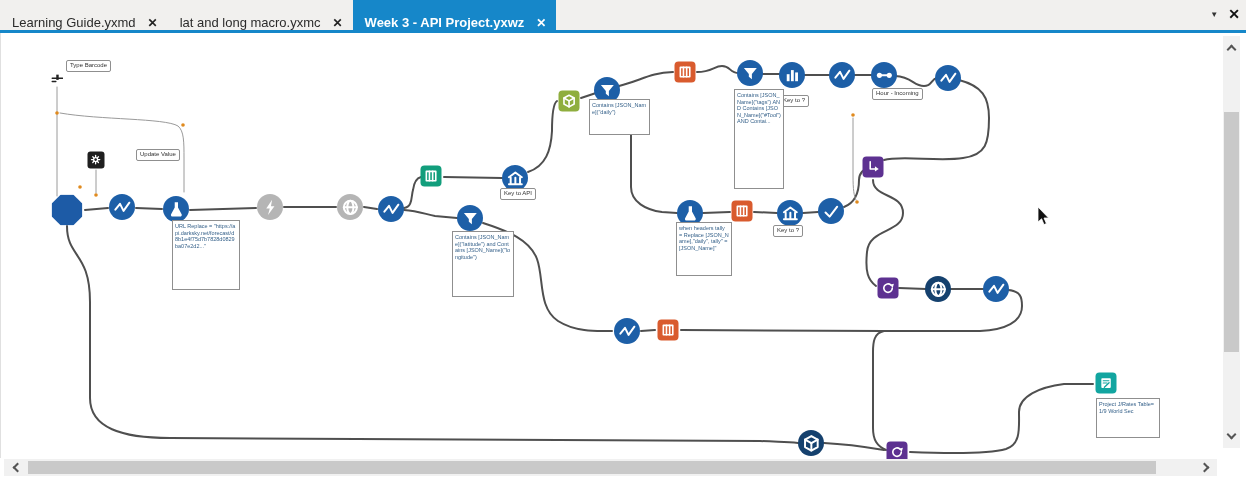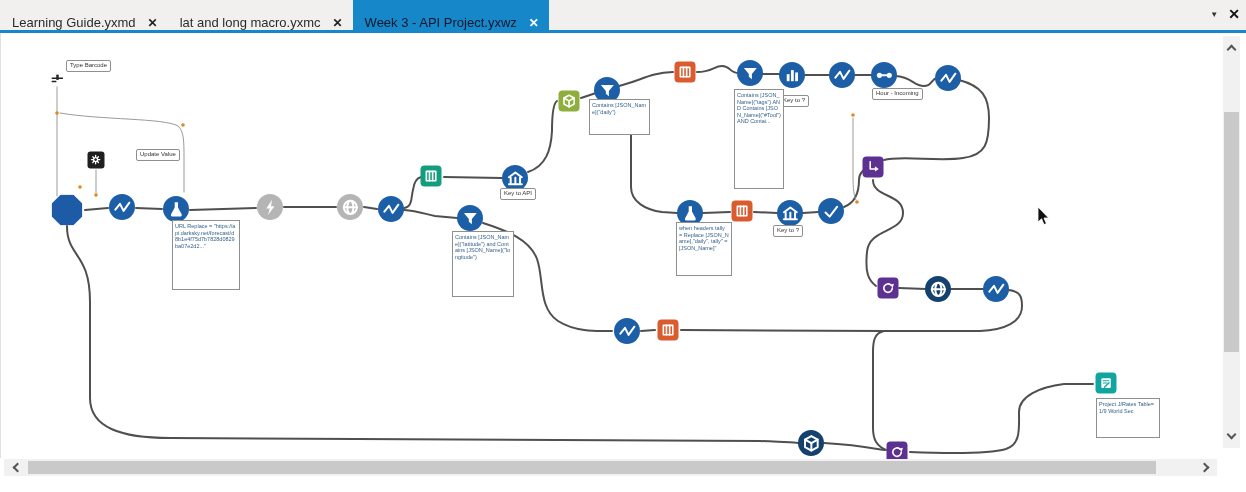--- a/index.html
+++ b/index.html
@@ -4,21 +4,21 @@
 <style>
   html,body{margin:0;padding:0;background:#fff;font-family:"Liberation Sans",sans-serif;}
   #app{position:relative;width:1246px;height:492px;background:#fff;overflow:hidden;}
 
   
   #tabbar{position:absolute;left:0;top:0;width:1246px;height:30px;background:#f1f0ee;display:flex;align-items:stretch;}
   .tab{display:flex;align-items:flex-end;padding:0 10px 0 12px;font-size:13px;color:#2b2b2b;cursor:default;}
   .tab .tab-label{margin-right:12px;white-space:nowrap;}
   .tab .tab-close{font-size:12px;font-weight:bold;color:#222;}
   .tab.active{background:#1687c9;color:#fff;}
-  .tab.active .tab-label{font-weight:normal;color:#0f172a;margin-top:48px;}
+  .tab.active .tab-label{font-weight:bold;color:#ffffff;margin-top:48px;}
   .tab.active .tab-close{color:#fff;}
   #tab-extra{position:absolute;right:6px;top:6px;display:flex;align-items:center;gap:10px;}
   #tab-caret{font-size:8px;color:#333;}
   #tabbar-close{font-size:14px;font-weight:bold;color:#111;}
   #bluestrip{position:absolute;left:0;top:30px;width:1246px;height:3px;background:#1687c9;}
 
   
   #canvas{position:absolute;left:0;top:33px;width:1222px;height:425px;background:#fff;border-left:1px solid #e0e0e0;}
   #wires{position:absolute;left:0;top:0;width:1246px;height:492px;pointer-events:none;}
   #wires path{fill:none;stroke:#4f4f4f;stroke-width:2;stroke-linecap:round;}

